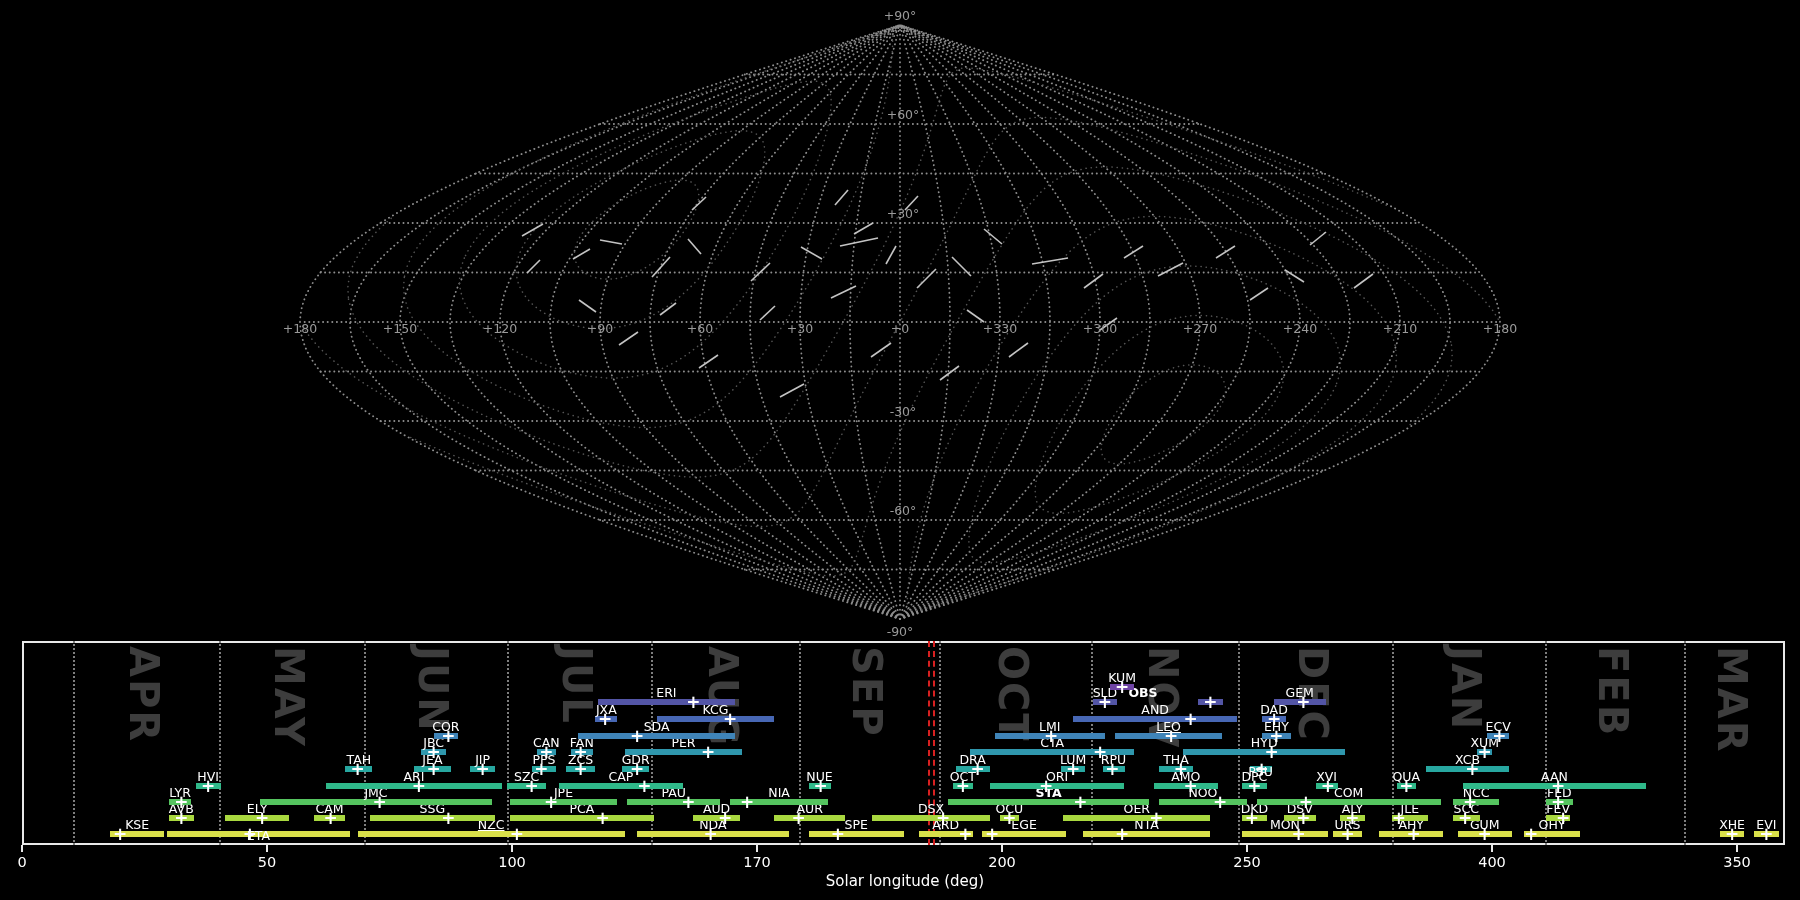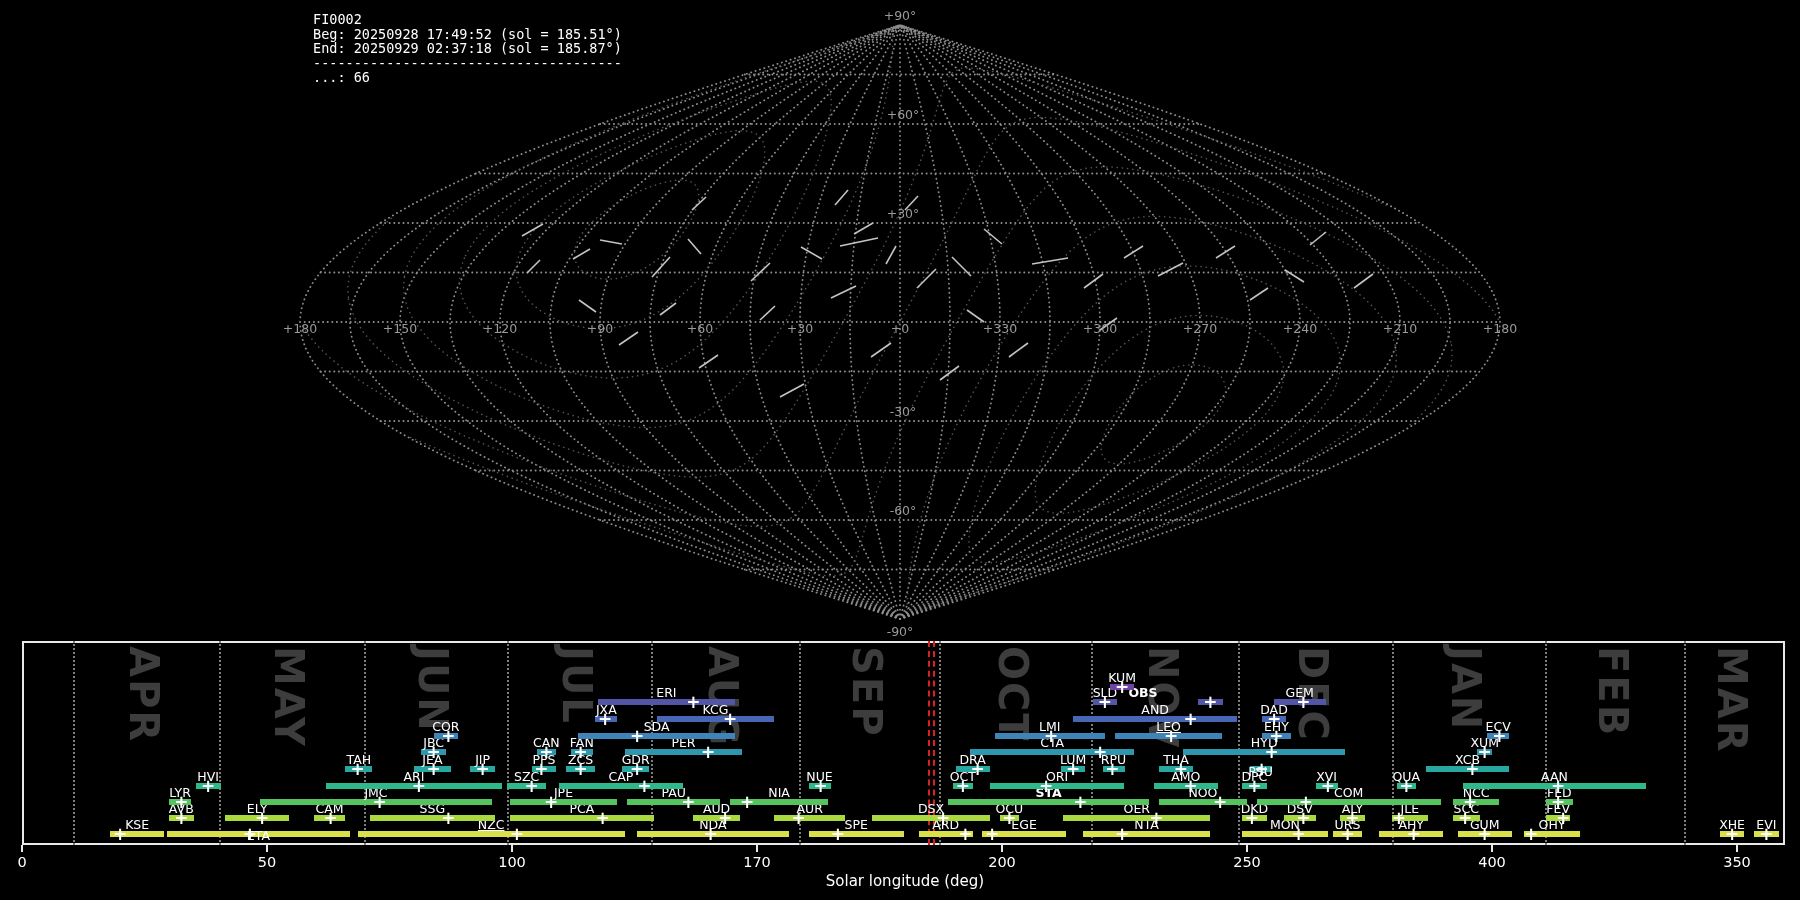--- a/index.html
+++ b/index.html
@@ -127,25 +127,20 @@
       <text x="700" y="333" fill="#9a9a9a" font-size="12.5px" text-anchor="middle" font-family="&quot;DejaVu Sans&quot;,sans-serif">+60</text>
       <text x="800" y="333" fill="#9a9a9a" font-size="12.5px" text-anchor="middle" font-family="&quot;DejaVu Sans&quot;,sans-serif">+30</text>
       <text x="900" y="333" fill="#9a9a9a" font-size="12.5px" text-anchor="middle" font-family="&quot;DejaVu Sans&quot;,sans-serif">+0</text>
       <text x="1000" y="333" fill="#9a9a9a" font-size="12.5px" text-anchor="middle" font-family="&quot;DejaVu Sans&quot;,sans-serif">+330</text>
       <text x="1100" y="333" fill="#9a9a9a" font-size="12.5px" text-anchor="middle" font-family="&quot;DejaVu Sans&quot;,sans-serif">+300</text>
       <text x="1200" y="333" fill="#9a9a9a" font-size="12.5px" text-anchor="middle" font-family="&quot;DejaVu Sans&quot;,sans-serif">+270</text>
       <text x="1300" y="333" fill="#9a9a9a" font-size="12.5px" text-anchor="middle" font-family="&quot;DejaVu Sans&quot;,sans-serif">+240</text>
       <text x="1400" y="333" fill="#9a9a9a" font-size="12.5px" text-anchor="middle" font-family="&quot;DejaVu Sans&quot;,sans-serif">+210</text>
       <text x="1500" y="333" fill="#9a9a9a" font-size="12.5px" text-anchor="middle" font-family="&quot;DejaVu Sans&quot;,sans-serif">+180</text>
     </svg>
-  <pre id="header-block">FI0002
-Beg: 20250928 17:49:52 (sol = 185.51°)
-End: 20250929 02:37:18 (sol = 185.87°)
---------------------------------------
-...: 66</pre>
   <div id="chart">
     <div class="frame" style="left:22px;top:641px;width:1763px;height:204px;"></div>
     <div id="axis-title">Solar longitude (deg)</div>
   <div class="month-sep" style="left:73.0px;top:641px;height:204px;"></div>
       <div class="month-label" style="left:166.7px;top:646px;">APR</div>
       <div class="month-sep" style="left:218.5px;top:641px;height:204px;"></div>
       <div class="month-label" style="left:312.3px;top:646px;">MAY</div>
       <div class="month-sep" style="left:364.0px;top:641px;height:204px;"></div>
       <div class="month-label" style="left:456.3px;top:646px;">JUN</div>
       <div class="month-sep" style="left:506.6px;top:641px;height:204px;"></div>

